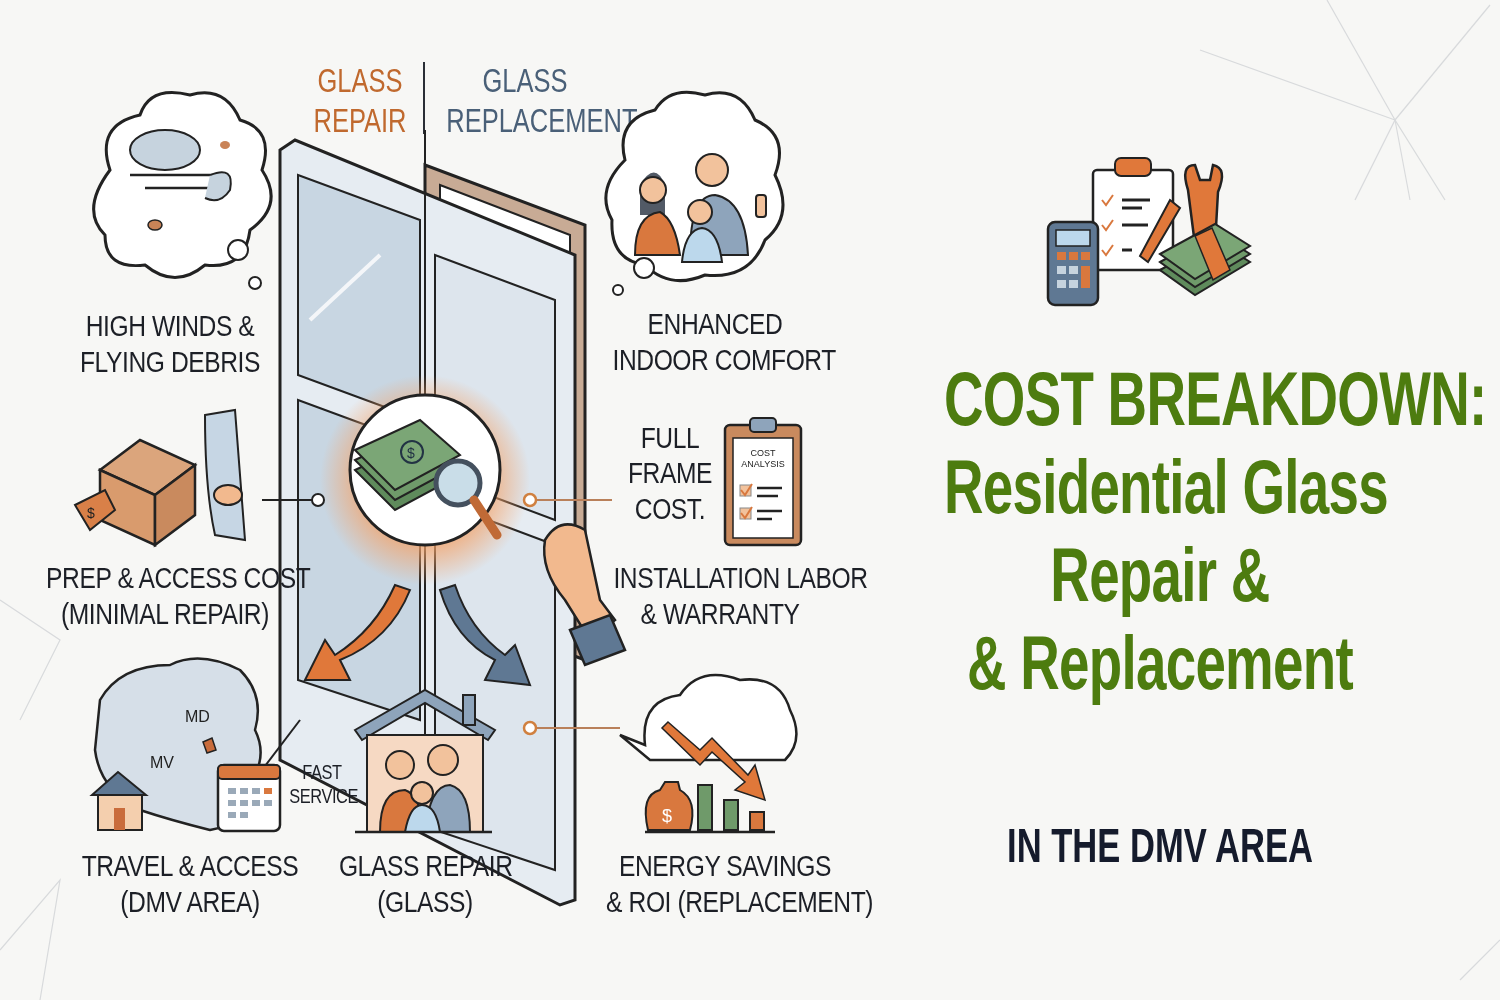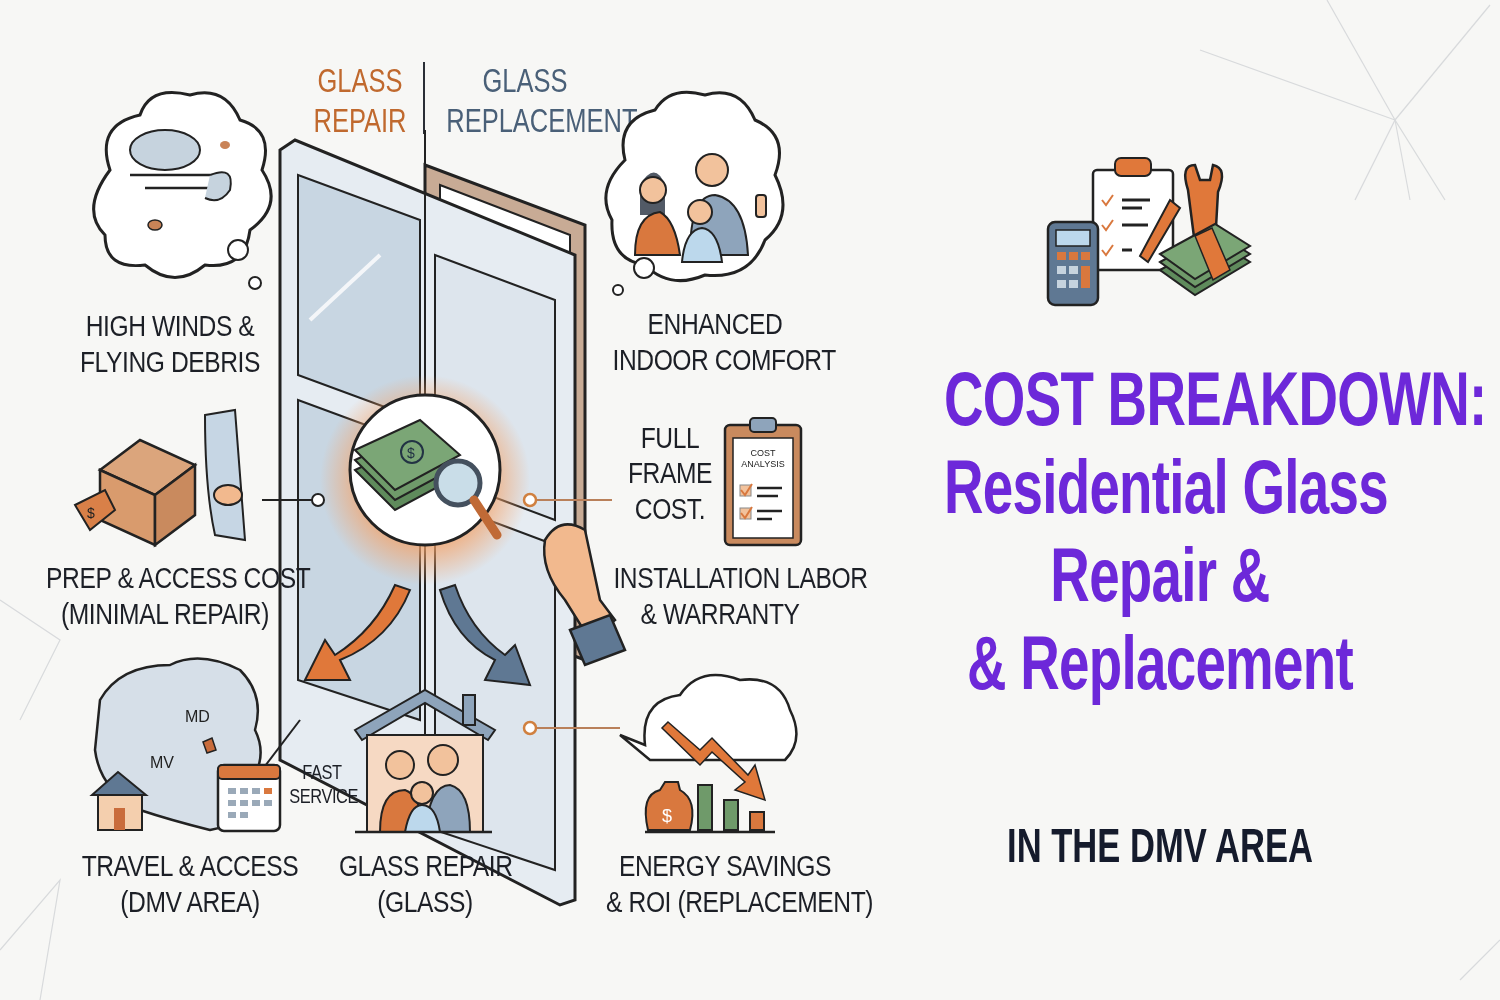--- a/index.html
+++ b/index.html
@@ -2,21 +2,21 @@
 <html><head>
 <meta charset="utf-8">
 <style>
   html,body{margin:0;padding:0;}
   body{width:1500px;height:1000px;overflow:hidden;background:#f7f7f5;position:relative;font-family:"Liberation Sans",sans-serif;}
   .cracks{position:absolute;left:0;top:0;width:1500px;height:1000px;pointer-events:none;}
   .label{position:absolute;text-align:center;color:#1c1f26;font-family:"Liberation Sans",sans-serif;font-weight:400;letter-spacing:-0.5px;transform:scaleX(0.82);transform-origin:center top;white-space:nowrap;line-height:1.2;}
   .label span{display:block;}
   .hdr{position:absolute;font-family:"Liberation Sans",sans-serif;font-size:34px;line-height:40px;text-align:center;transform:scaleX(0.75);transform-origin:center top;white-space:nowrap;}
   .svgabs{position:absolute;left:0;top:0;}
-  .title{position:absolute;left:860px;top:355px;width:600px;text-align:center;color:#6d28d9;font-family:"Liberation Sans",sans-serif;font-weight:700;}
+  .title{position:absolute;left:860px;top:355px;width:600px;text-align:center;color:#4d7c0f;font-family:"Liberation Sans",sans-serif;font-weight:700;}
   .title .t{display:block;font-size:76px;line-height:88px;transform:scaleX(0.72);transform-origin:center;white-space:nowrap;letter-spacing:-1px;}
   .subtitle{position:absolute;left:860px;top:818px;width:600px;text-align:center;color:#151b2c;font-weight:700;font-size:48px;transform:scaleX(0.72);transform-origin:center top;white-space:nowrap;}
 </style>
 </head>
 <body>
 
 <svg class="cracks" viewBox="0 0 1500 1000">
   <g stroke="#d8dadc" stroke-width="1.2" fill="none">
     <path d="M1395 120 L1327 0"></path>
       <path d="M1395 120 L1490 5"></path>

